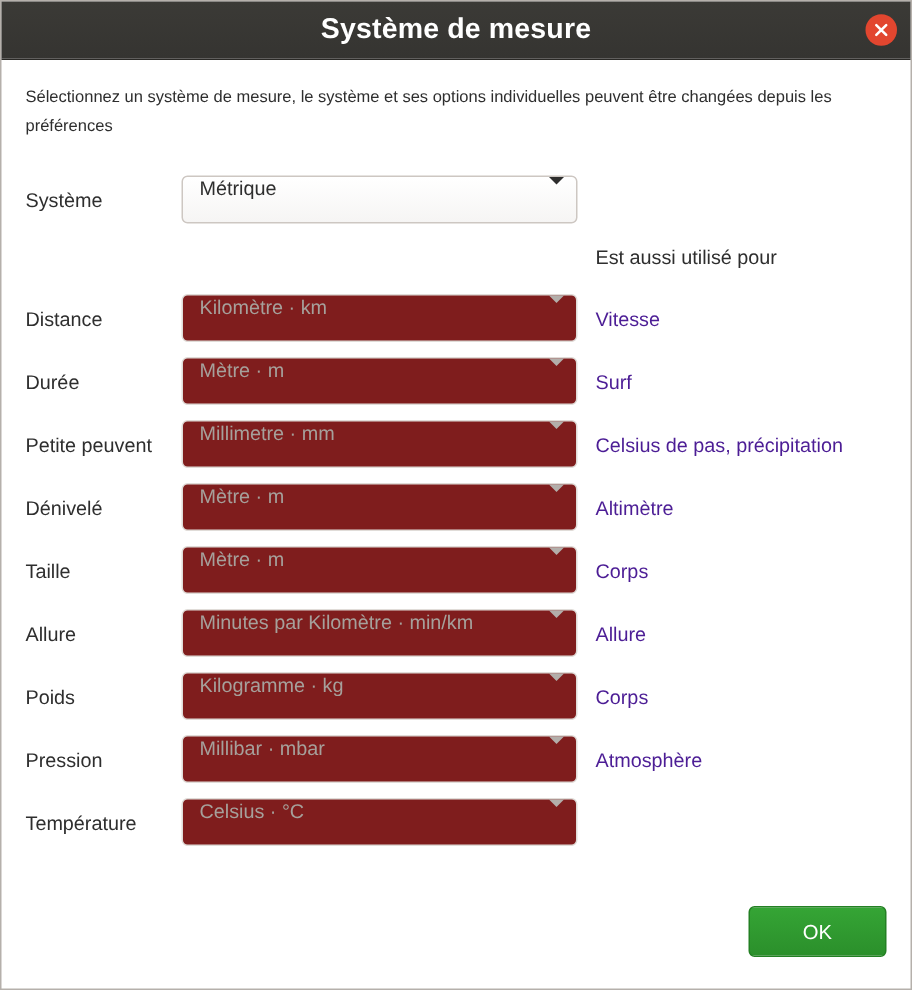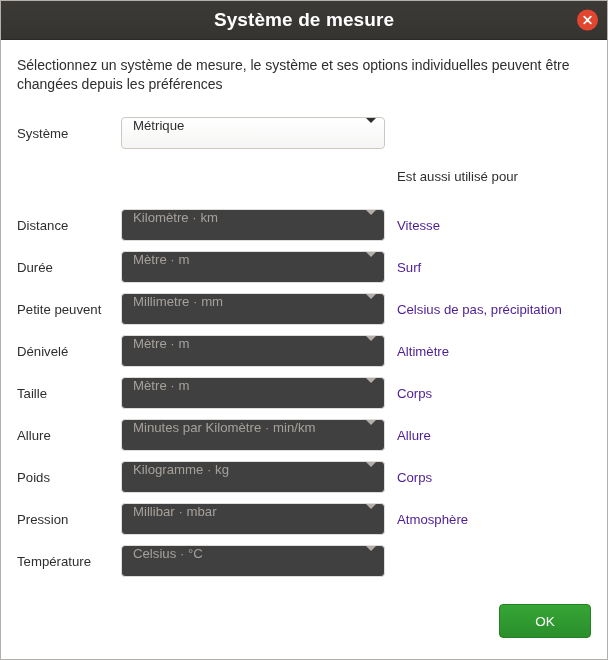--- a/index.html
+++ b/index.html
@@ -58,21 +58,21 @@
   }
   .close-btn svg { display: block; }
   .content {
     flex: 1 1 auto;
     padding: 16px 16px 0 16px;
     box-sizing: border-box;
     position: relative;
   }
   .intro {
     color: #2e2e2e;
-    font-size: 14px;
+    font-size: 11px;
     line-height: 19px;
     margin: 0 0 22px 0;
     max-width: 570px;
   }
   .row {
     display: flex;
     align-items: center;
     height: 34px;
     margin-bottom: 8px;
   }
@@ -101,21 +101,21 @@
     position: relative;
     cursor: pointer;
     user-select: none;
   }
   .combo.enabled {
     background: linear-gradient(#ffffff, #f6f5f4);
     border-color: #cdc7c2;
     color: #2e2e2e;
   }
   .combo.disabled {
-    background: #404040;
+    background: #7f1d1d;
     border-color: #e0dcd8;
     color: #a6a09b;
     cursor: default;
   }
   .combo .combo-text {
     flex: 1 1 auto;
     overflow: hidden;
     white-space: nowrap;
     text-overflow: ellipsis;
   }
@@ -130,23 +130,23 @@
   }
   .combo.disabled .arrow { border-top-color: #b3aeaa; }
   .aux {
     font-size: 13.2px;
     color: #4c1d95;
     padding-left: 12px;
     white-space: nowrap;
   }
   .aux-header {
     display: flex;
-    margin-bottom: 24px;
+    margin-bottom: 11px;
     height: 20px;
-    align-items: flex-end;
+    align-items: flex-start;
   }
   .aux-header .spacer {
     width: 104px;
     flex: 0 0 104px;
   }
   .aux-header .combo-spacer {
     width: 264px;
     flex: 0 0 264px;
   }
   .aux-header .aux-title {

